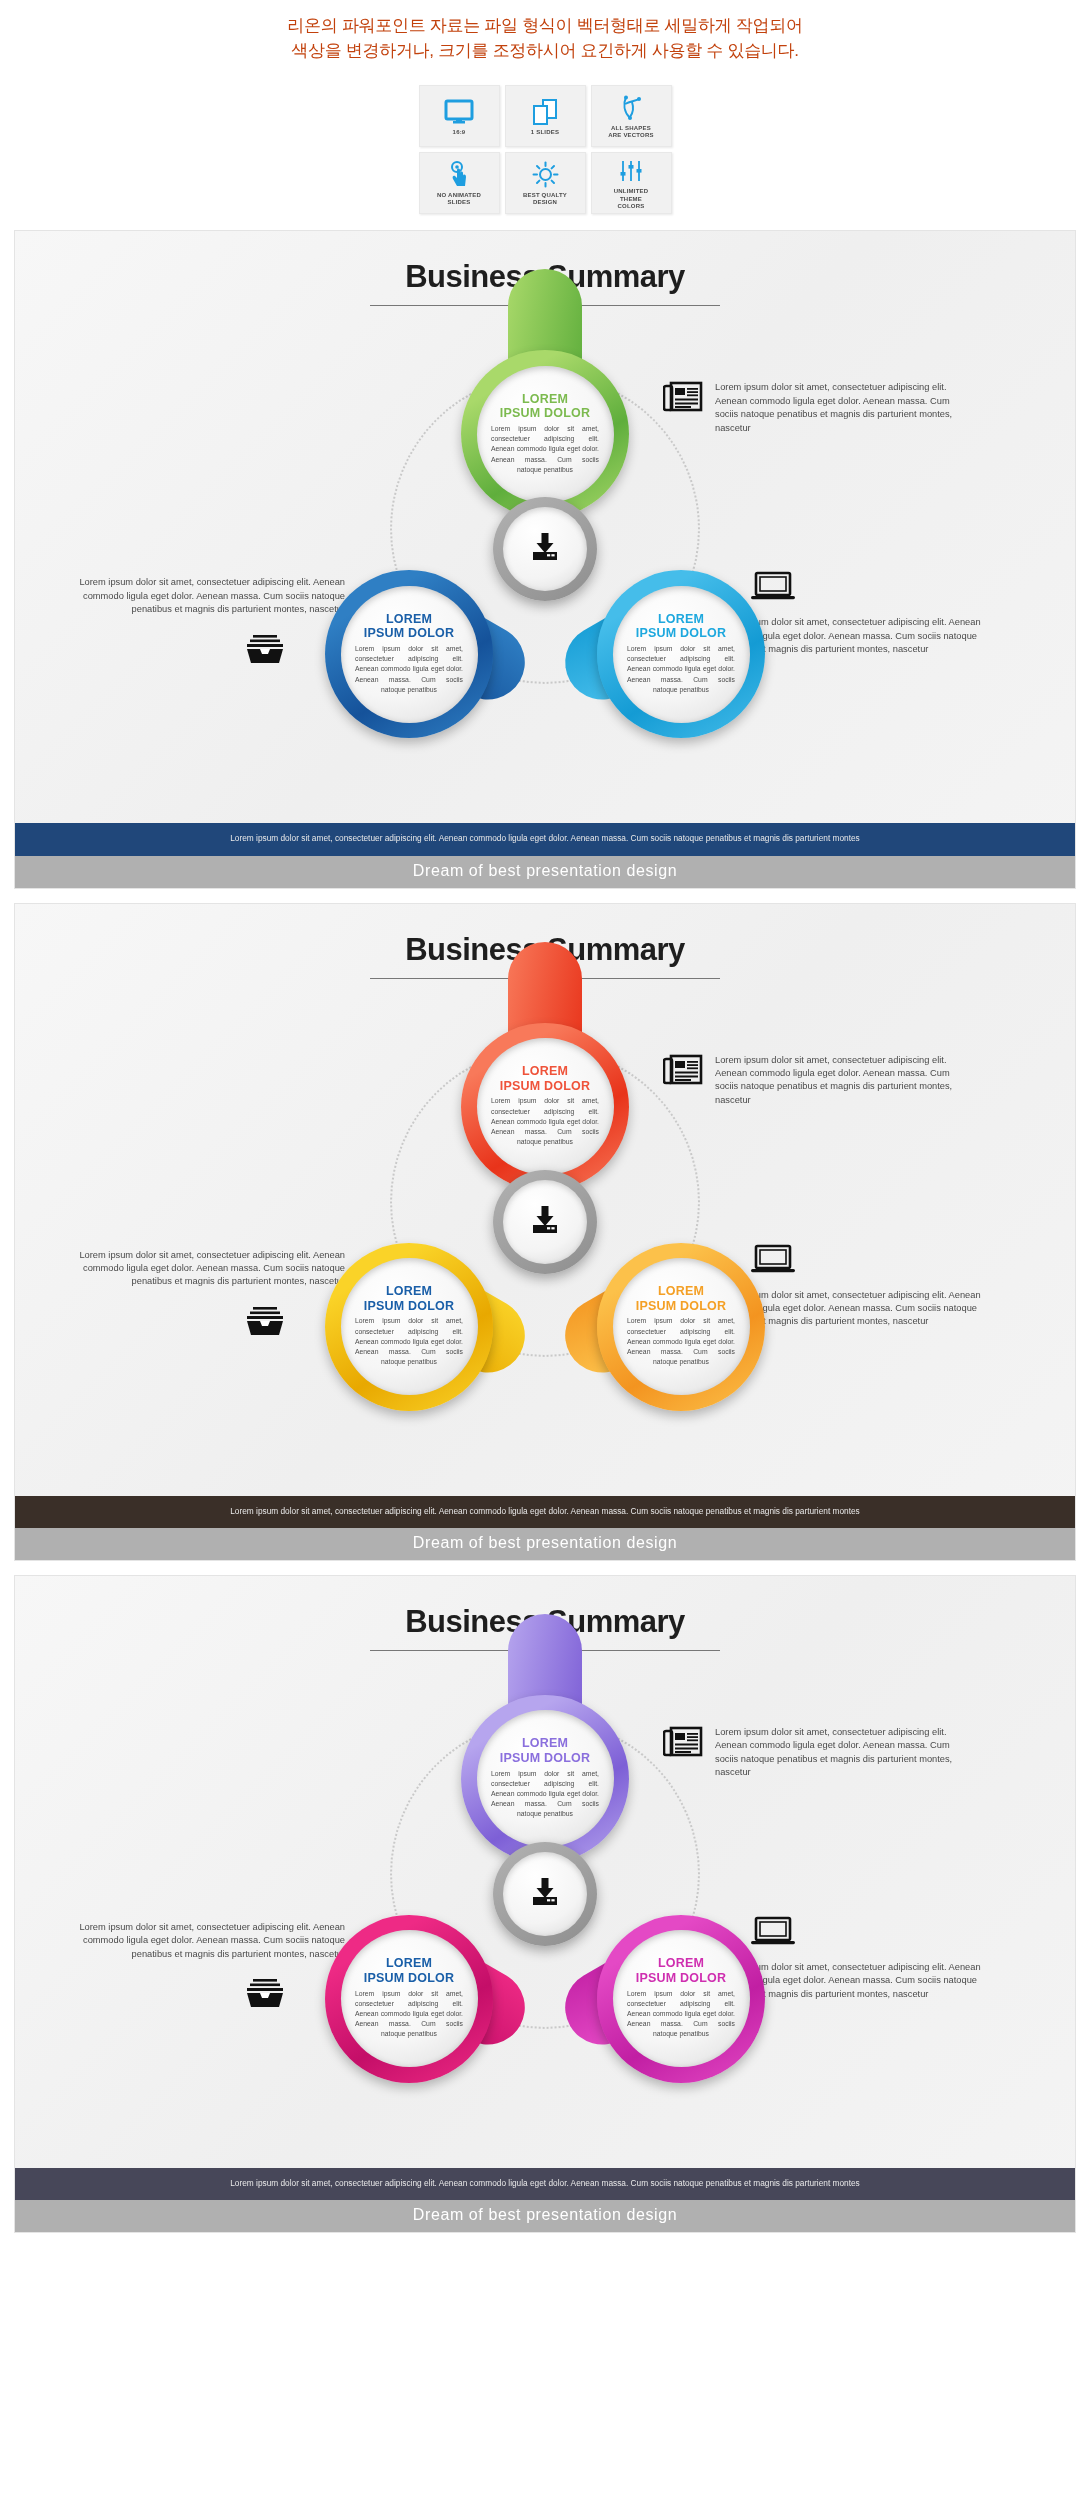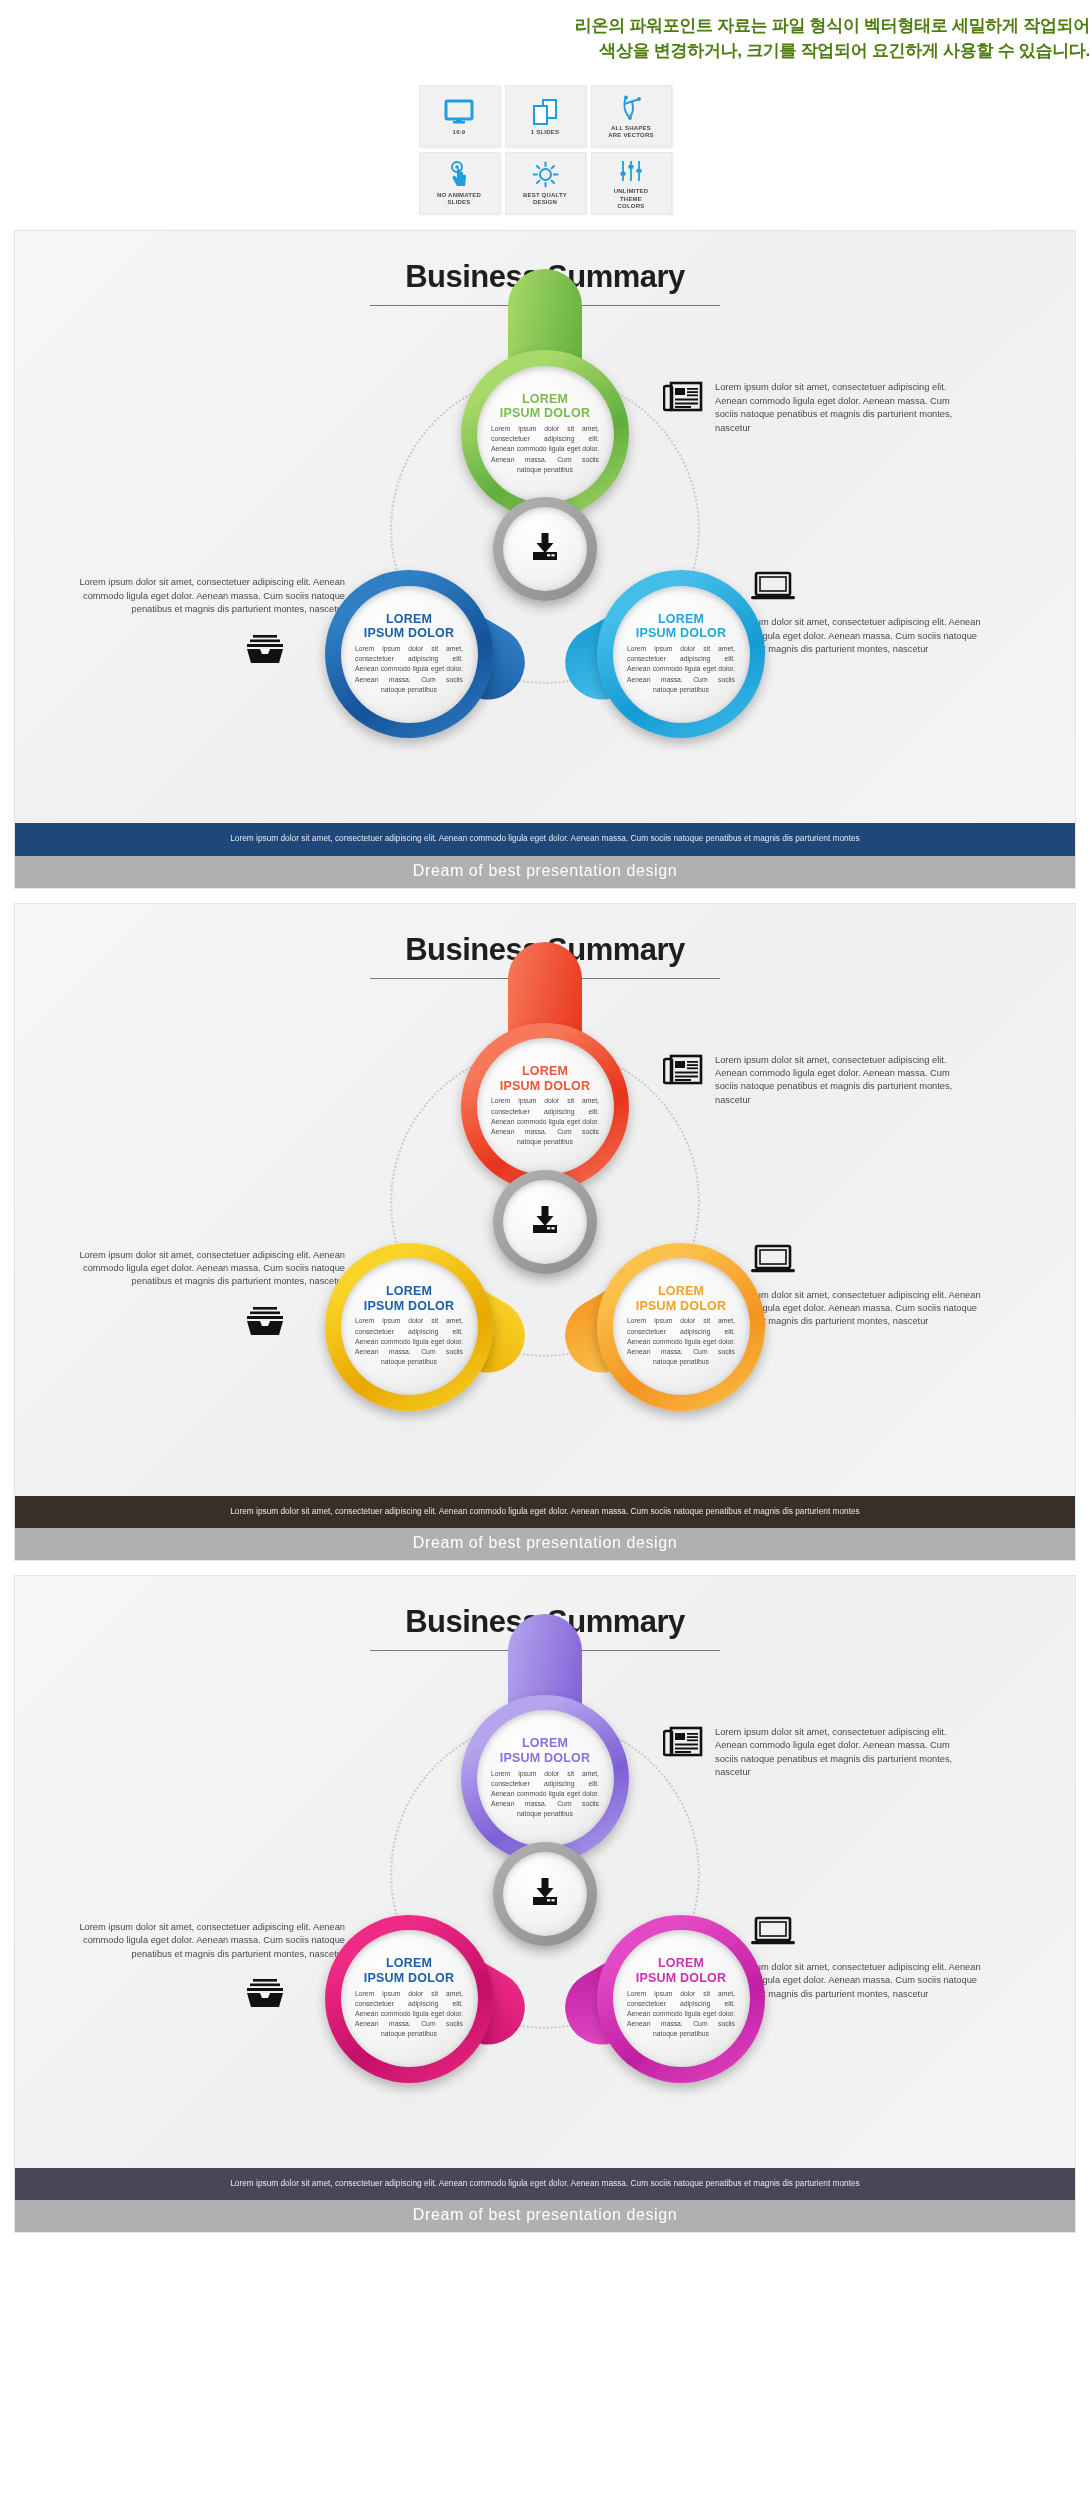--- a/index.html
+++ b/index.html
@@ -7,25 +7,24 @@
     width: 1090px;
     background: #ffffff;
     font-family: "Liberation Sans", sans-serif;
     color: #3b3b3b;
   }
 
   
   .header { padding: 14px 0 4px; text-align: center; }
   .header h1 {
     font-size: 17px;
-    font-weight: bold;
+    font-weight: normal;
     line-height: 1.45;
-    color: #4d7c0f;
+    color: #c2410c;
     letter-spacing: -0.3px;
-    text-align: right;
   }
   .header h1 span { display: block; }
 
   
   .features {
     display: flex;
     flex-direction: column;
     align-items: center;
     gap: 5px;
     margin-top: 18px;
@@ -199,21 +198,21 @@
     padding: 6px 0 8px;
     letter-spacing: 0.6px;
   }
 </style>
 </head>
 <body>
 
 <div class="header">
   <h1>
     <span>리온의 파워포인트 자료는 파일 형식이 벡터형태로 세밀하게 작업되어</span>
-    <span>색상을 변경하거나, 크기를 작업되어 요긴하게 사용할 수 있습니다.</span>
+    <span>색상을 변경하거나, 크기를 조정하시어 요긴하게 사용할 수 있습니다.</span>
   </h1>
 </div>
 
 <div class="features">
   <div class="feat-row">
 
     <div class="feat-box">
       <div class="feat-icon">
         <svg width="30" height="26" viewBox="0 0 30 26">
           <rect x="2" y="2" width="26" height="18" rx="1.5" fill="none" stroke="#1e9ee0" stroke-width="3"></rect>

